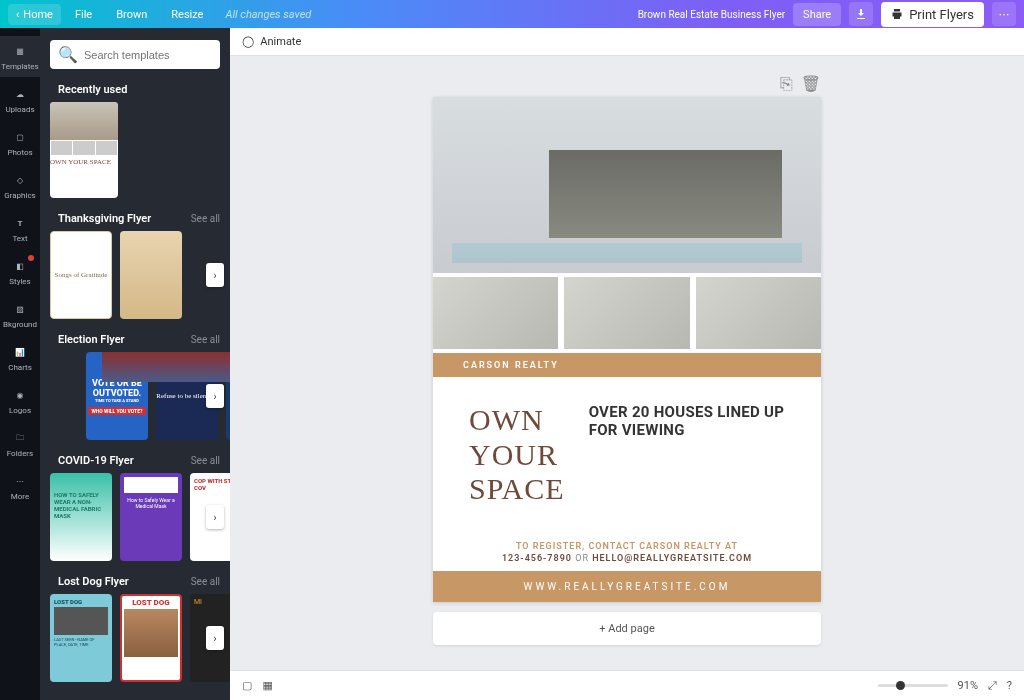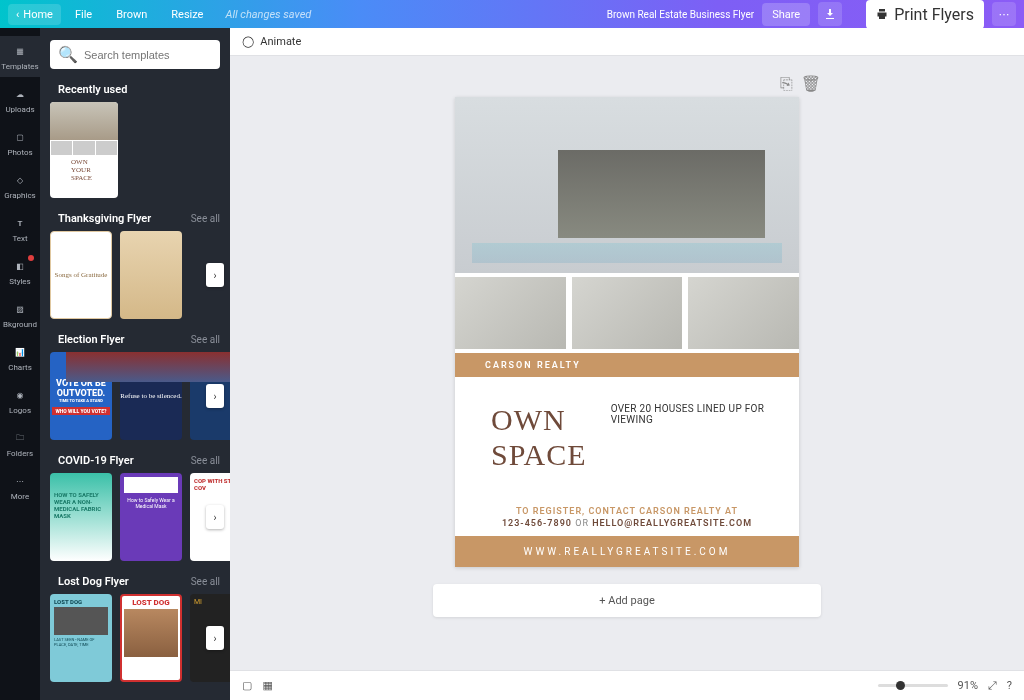--- a/index.html
+++ b/index.html
@@ -6,21 +6,21 @@
 body { font-family: -apple-system, BlinkMacSystemFont, "Segoe UI", Roboto, sans-serif; width: 1024px; height: 700px; overflow: hidden; background: #fff; }
 
 .topbar { height: 28px; display: flex; align-items: center; background: linear-gradient(90deg, #00c4cc 0%, #4a8cf7 35%, #7d5ff5 70%, #8b5cf6 100%); color: #fff; font-size: 11px; padding: 0 8px; }
 .topbar-left { display: flex; align-items: center; gap: 4px; }
 .topbar-left .home { display: flex; align-items: center; gap: 4px; background: rgba(255,255,255,0.15); padding: 4px 8px; border-radius: 4px; }
 .topbar-left .menuitem { padding: 4px 10px; border-radius: 4px; }
 .topbar-saved { font-style: italic; opacity: 0.7; margin-left: 8px; }
 .topbar-right { margin-left: auto; display: flex; align-items: center; gap: 8px; }
 .topbar-right .btn-share { background: rgba(255,255,255,0.2); padding: 5px 10px; border-radius: 4px; font-size: 11px; }
 .topbar-right .btn-dl { background: rgba(255,255,255,0.15); width: 24px; height: 24px; border-radius: 4px; display: flex; align-items: center; justify-content: center; }
-.topbar-right .btn-print { background: #fff; color: #333; padding: 5px 10px; border-radius: 4px; display: flex; align-items: center; gap: 6px; font-size: 16px; margin-left: 16px; }
+.topbar-right .btn-print { background: #fff; color: #333; padding: 5px 10px; border-radius: 4px; display: flex; align-items: center; gap: 6px; font-size: 13px; }
 .topbar-right .btn-dots { width: 24px; height: 24px; background: rgba(255,255,255,0.15); border-radius: 4px; display: flex; align-items: center; justify-content: center; }
 
 .main { display: flex; height: 672px; }
 
 .rail { width: 40px; background: #0f1218; display: flex; flex-direction: column; align-items: center; padding-top: 8px; gap: 2px; color: #aeb3bb; }
 .rail-item { display: flex; flex-direction: column; align-items: center; gap: 2px; padding: 6px 0; width: 100%; font-size: 8px; cursor: pointer; position: relative; }
 .rail-item.active { background: #252a33; }
 .rail-item .ic { width: 18px; height: 18px; display: flex; align-items: center; justify-content: center; }
 .rail-item .badge { position: absolute; top: 4px; right: 6px; width: 6px; height: 6px; background: #e03e3e; border-radius: 50%; }
 
@@ -35,53 +35,53 @@
 .thumbs { display: flex; gap: 8px; position: relative; }
 .thumb { width: 62px; height: 88px; background: #fff; border-radius: 4px; flex-shrink: 0; overflow: hidden; font-size: 6px; display: flex; flex-direction: column; cursor: pointer; }
 .thumb.large { width: 68px; height: 96px; }
 .nav-arrow { position: absolute; right: -4px; top: 50%; transform: translateY(-50%); width: 18px; height: 24px; background: #fff; border-radius: 3px; display: flex; align-items: center; justify-content: center; color: #333; font-size: 10px; box-shadow: 0 1px 3px rgba(0,0,0,0.3); }
 
 .canvas-area { flex: 1; background: #ebecf0; display: flex; flex-direction: column; position: relative; }
 .canvas-toolbar { height: 28px; background: #fff; border-bottom: 1px solid #e0e1e5; display: flex; align-items: center; padding: 0 12px; font-size: 11px; color: #333; }
 .canvas-toolbar .animate { display: flex; align-items: center; gap: 6px; }
 .canvas-scroll { flex: 1; overflow: auto; display: flex; flex-direction: column; align-items: center; padding: 18px 0 10px; }
 .canvas-page-actions { width: 388px; display: flex; justify-content: flex-end; gap: 8px; margin-bottom: 4px; color: #888; }
-.flyer { width: 344px; background: #fff; box-shadow: 0 1px 4px rgba(0,0,0,0.15); margin-bottom: 17px; }
+.flyer { width: 388px; background: #fff; box-shadow: 0 1px 4px rgba(0,0,0,0.15); margin-bottom: 10px; }
 .flyer .hero { height: 176px; background: linear-gradient(180deg, #d8dde0 0%, #c8ccd0 100%); position: relative; }
 .flyer .hero::after { content:""; position:absolute; left:30%; right:10%; top:30%; bottom:20%; background: linear-gradient(180deg,#6b6b66,#888a80); }
 .flyer .hero::before { content:""; position:absolute; left:5%; right:5%; bottom:10px; height:20px; background: linear-gradient(180deg, rgba(160,200,210,0.6), rgba(140,180,200,0.4)); }
 .flyer .strip { display: flex; gap: 6px; padding: 4px 0; }
 .flyer .strip div { flex:1; height: 72px; background: linear-gradient(135deg, #d5d5d0, #b8b8b2); }
 .flyer .brandbar { background: #c89766; color: #fff; text-align:left; padding: 7px 30px; font-size: 9px; letter-spacing: 2px; font-weight: 600; }
 .flyer .content { display: flex; padding: 26px 30px 26px 36px; gap: 24px; }
 .flyer .content .big { font-family: Georgia, serif; color: #6f4a3a; font-size: 30px; line-height: 1.15; font-weight: 400; letter-spacing: 1px; }
 .flyer .content .right { flex: 1; }
-.flyer .content .sub { font-size: 10px; font-weight: 400; color: #333; margin-bottom: 10px; letter-spacing: 0.3px; }
+.flyer .content .sub { font-size: 15px; font-weight: 700; color: #333; margin-bottom: 10px; letter-spacing: 0.3px; }
 .flyer .content .body { font-size: 8px; color: #666; line-height: 1.5; }
 .flyer .contact { text-align: center; padding: 8px; font-size: 9px; letter-spacing: 1px; }
 .flyer .contact .l1 { color: #c89766; font-weight: 600; margin-bottom: 2px; }
 .flyer .contact .l2 { color: #6f4a3a; font-weight: 600; }
 .flyer .contact .or { color: #888; font-weight: 400; }
 .flyer .footer { background: #c89766; color: #fff; text-align: center; padding: 10px; font-size: 10px; letter-spacing: 3px; }
 .add-page { width: 388px; background: #fff; padding: 10px; text-align: center; font-size: 11px; color: #555; border-radius: 4px; box-shadow: 0 1px 3px rgba(0,0,0,0.1); cursor: pointer; }
 
 .bottombar { height: 30px; background: #fff; border-top: 1px solid #e0e1e5; display: flex; align-items: center; padding: 0 12px; font-size: 11px; color: #555; gap: 10px; }
 .bottombar .spacer { flex: 1; }
 .bottombar .slider { width: 70px; height: 3px; background: #ddd; border-radius: 2px; position: relative; }
 .bottombar .slider::after { content:""; position:absolute; left:18px; top:-3px; width:9px; height:9px; background:#333; border-radius:50%; }
 
 
 .t-recentused { background:#fff; }
 .t-recentused .h { height:38px; background: linear-gradient(#c8c4b8,#a89b88); }
 .t-recentused .s { height:16px; display:flex; gap:1px; padding:1px; }
 .t-recentused .s span { flex:1; background:#ccc; }
-.t-recentused .b { padding:2px 21px; color:#7a4a38; font-size:7px; font-family:Georgia; }
+.t-recentused .b { padding:2px 0; color:#7a4a38; font-size:7px; font-family:Georgia; }
 .t-tg1 { background: linear-gradient(#d4a968,#c89050); color:#fff; display:flex; align-items:center; justify-content:center; text-align:center; font-family:cursive; font-size:7px; }
 .t-tg2 { background:#fff; border:1px solid #e0c8a0; display:flex; align-items:center; justify-content:center; font-family:cursive; font-size:7px; color:#8a6a40; text-align:center; }
-.t-el1 { background:#2563c4; color:#fff; display:flex; flex-direction:column; align-items:center; justify-content:center; font-size:7px; font-weight:800; text-align:right; }
+.t-el1 { background:#2563c4; color:#fff; display:flex; flex-direction:column; align-items:center; justify-content:center; font-size:7px; font-weight:800; text-align:right;margin-left:36px; }
 .t-el1 .t1{ font-size:9px; }
 .t-el1 .bar { background:#d03030; padding:1px 3px; margin-top:4px; font-size:5px; }
 .t-el2 { background:#1a2a55; color:#fff; display:flex; align-items:center; justify-content:center; font-family:Georgia; font-size:7px; text-align:center; }
 .t-el3 { background:#1a3a6a; color:#fff; padding:4px; font-size:6px; }
 .t-cv1 { background:linear-gradient(#3ac0a8,#fff); color:#1a7a68; padding:18px 4px 4px; font-size:6px; font-weight:700; }
 .t-cv2 { background:#6a3ab8; color:#fff; padding:4px; font-size:5px; text-align:center; }
 .t-cv3 { background:#fff; color:#c03030; padding:4px; font-size:6px; font-weight:800; }
 .t-ld1 { background:#7fcad8; color:#114a55; padding:4px; font-size:6px; display:flex; flex-direction:column; }
 .t-ld1 .dog{ background:#555; height:28px; margin:2px 0; }
 .t-ld2 { background:#fff; border:2px solid #d03030; color:#d03030; padding:2px; font-size:8px; font-weight:800; text-align:center; }
@@ -294,20 +294,21 @@
         <div class="hero"></div>
         <div class="strip">
           <div></div>
           <div></div>
           <div></div>
         </div>
         <div class="brandbar">CARSON REALTY</div>
         <div class="content">
           <div>
             <div class="big">OWN</div>
+            <div class="big">YOUR</div>
             <div class="big">SPACE</div>
           </div>
           <div class="right">
             <div class="sub">OVER 20 HOUSES LINED UP FOR VIEWING</div>
           </div>
         </div>
         <div class="contact">
           <div class="l1">TO REGISTER, CONTACT CARSON REALTY AT</div>
           <div class="l2"><span>123-456-7890</span><span class="or"> OR </span><span>HELLO@REALLYGREATSITE.COM</span></div>
         </div>

